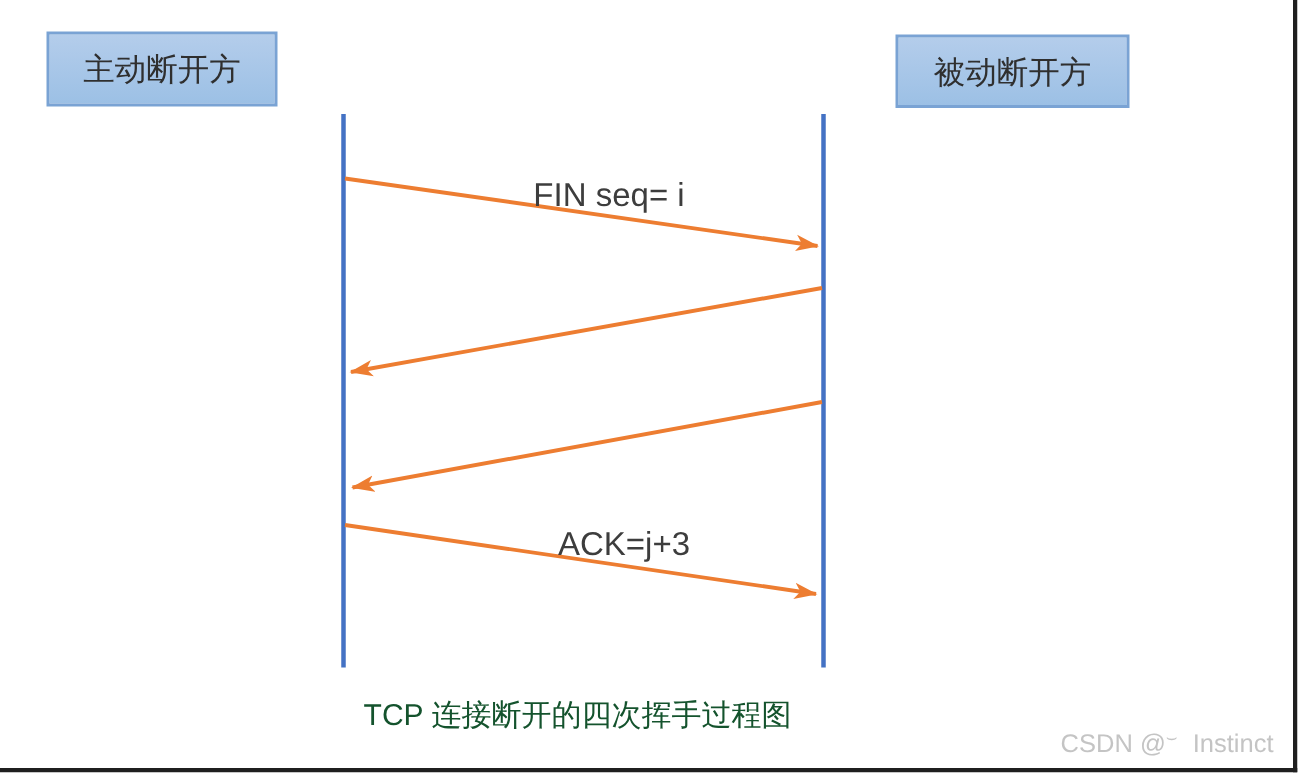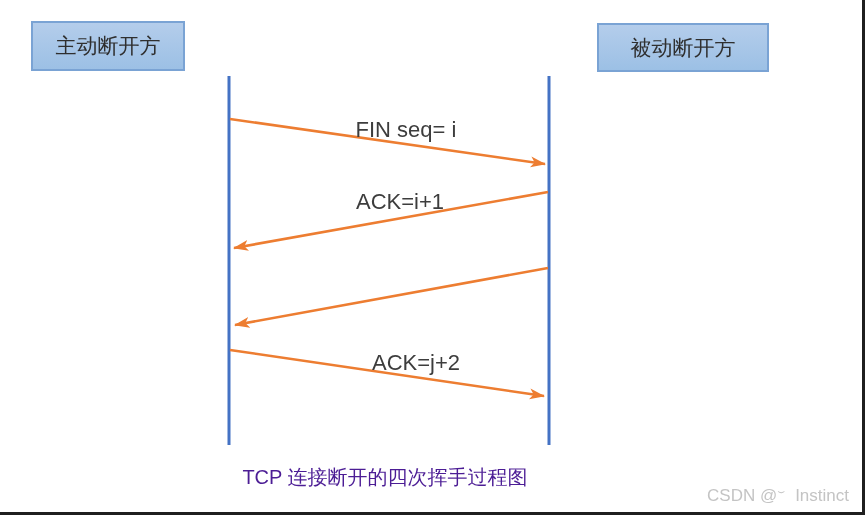--- a/index.html
+++ b/index.html
@@ -39,39 +39,39 @@
     box-sizing: border-box;
     background: linear-gradient(180deg, var(--actor-box-fill-top, #b4cdeb), var(--actor-box-fill-bottom, #9cc0e5));
     border: 2px solid var(--actor-box-border, #7aa3d4);
     display: flex;
     align-items: center;
     justify-content: center;
     font-size: 21px;
     color: #2f2f2f;
   }
   .actor-left  { left: 31px;  top: 21px; width: 154px; height: 50px; }
-  .actor-right { left: 597px; top: 23px; width: 172px; height: 49px; }
+  .actor-right { left: 597px; top: 23px; width: 156px; height: 49px; }
   .msg-label {
     position: absolute;
     transform: translate(-50%, -50%);
     font-size: 22px;
     color: var(--text, #3d3d3d);
     white-space: nowrap;
   }
   .msg-label-1 { left: 406px; top: 130px; }
   .msg-label-2 { left: 400px; top: 202px; }
   .msg-label-3 { left: 386px; top: 280px; }
   .msg-label-4 { left: 416px; top: 363px; }
   .caption {
     position: absolute;
     left: 385px;
     top: 477px;
     transform: translate(-50%, -50%);
     font-size: 20px;
-    color: #4c1d95;
+    color: #14532d;
     white-space: nowrap;
   }
   .watermark {
     position: absolute;
     right: 13px;
     top: 486px;
     font-size: 17px;
     color: var(--watermark, #c4c4c4);
     white-space: nowrap;
     text-align: center;
@@ -104,24 +104,23 @@
     <line class="msg-arrow" x1="548" y1="268" x2="235" y2="325" marker-end="url(#ah)"></line>
     <line class="msg-arrow" x1="230" y1="350" x2="544" y2="396" marker-end="url(#ah)"></line>
   </svg>
 
   <div class="actor-box actor-left">主动断开方</div>
 
   <div class="actor-box actor-right">被动断开方</div>
 
   <div class="msg-label msg-label-1">FIN seq= i</div>
 
-  <div class="msg-label msg-label-2">ACK=i+1</div>
 
 
-  <div class="msg-label msg-label-4">ACK=j+2</div>
+  <div class="msg-label msg-label-4">ACK=j+3</div>
 
   <div class="caption">TCP 连接断开的四次挥手过程图</div>
 
   <div class="watermark">
     <span>CSDN @</span><span class="squiggle">⌣</span><span class="wm-name">Instinct</span>
   </div>
 
 </div>
 
 </body></html>

